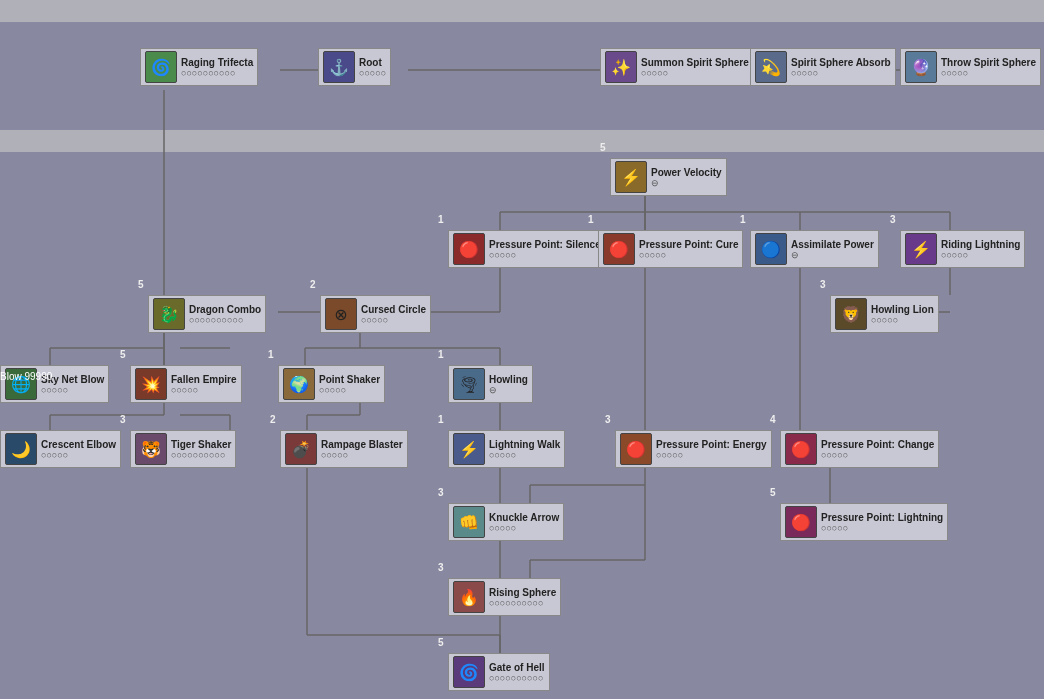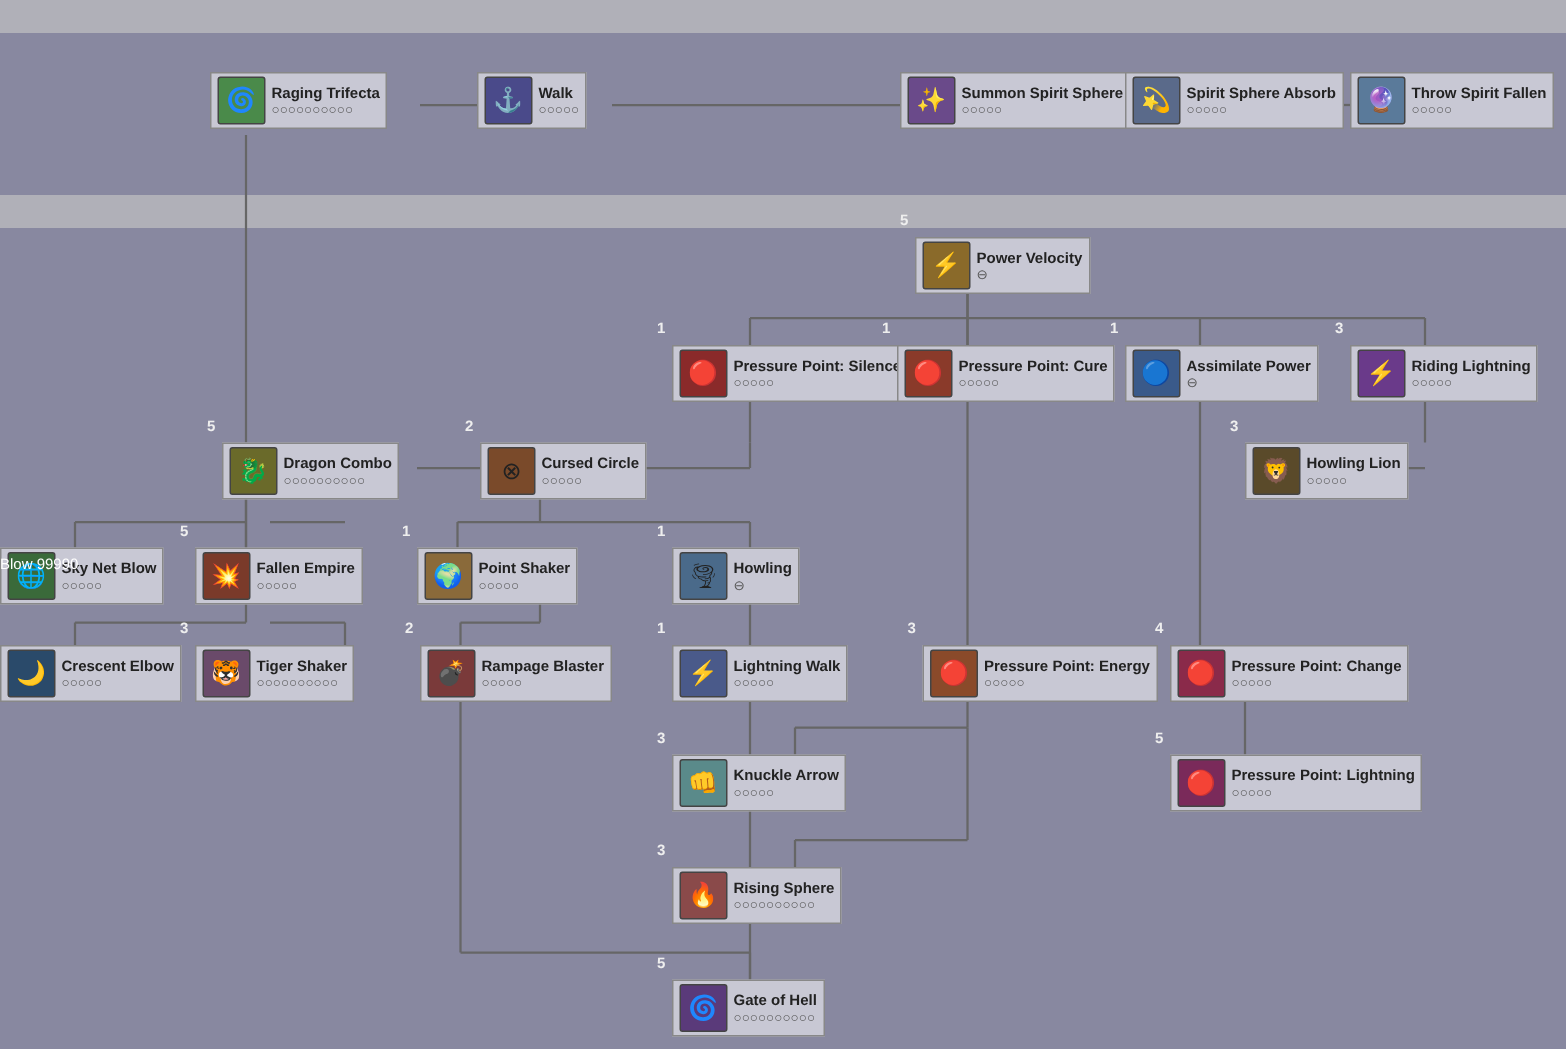--- a/index.html
+++ b/index.html
@@ -226,42 +226,42 @@
     <div class="skill-box" style="left: 140px; top: 48px;">
       <div class="skill-icon icon-raging">🌀</div>
       <div class="skill-info">
         <div class="skill-name">Raging Trifecta</div>
         <div class="skill-dots">○○○○○○○○○○</div>
       </div>
     </div>
     <div class="skill-box" style="left: 318px; top: 48px;">
       <div class="skill-icon icon-root">⚓</div>
       <div class="skill-info">
-        <div class="skill-name">Walk</div>
+        <div class="skill-name">Root</div>
         <div class="skill-dots">○○○○○</div>
       </div>
     </div>
     <div class="skill-box" style="left: 600px; top: 48px;">
       <div class="skill-icon icon-summon">✨</div>
       <div class="skill-info">
         <div class="skill-name">Summon Spirit Sphere</div>
         <div class="skill-dots">○○○○○</div>
       </div>
     </div>
     <div class="skill-box" style="left: 750px; top: 48px;">
       <div class="skill-icon icon-spirit-absorb">💫</div>
       <div class="skill-info">
         <div class="skill-name">Spirit Sphere Absorb</div>
         <div class="skill-dots">○○○○○</div>
       </div>
     </div>
     <div class="skill-box" style="left: 900px; top: 48px;">
       <div class="skill-icon icon-throw">🔮</div>
       <div class="skill-info">
-        <div class="skill-name">Throw Spirit Fallen</div>
+        <div class="skill-name">Throw Spirit Sphere</div>
         <div class="skill-dots">○○○○○</div>
       </div>
     </div>
     <div class="level-badge" style="left: 600px; top: 142px;">5</div>
     <div class="skill-box" style="left: 610px; top: 158px;">
       <div class="skill-icon icon-power">⚡</div>
       <div class="skill-info">
         <div class="skill-name">Power Velocity</div>
         <div class="skill-dots">⊖</div>
       </div>

